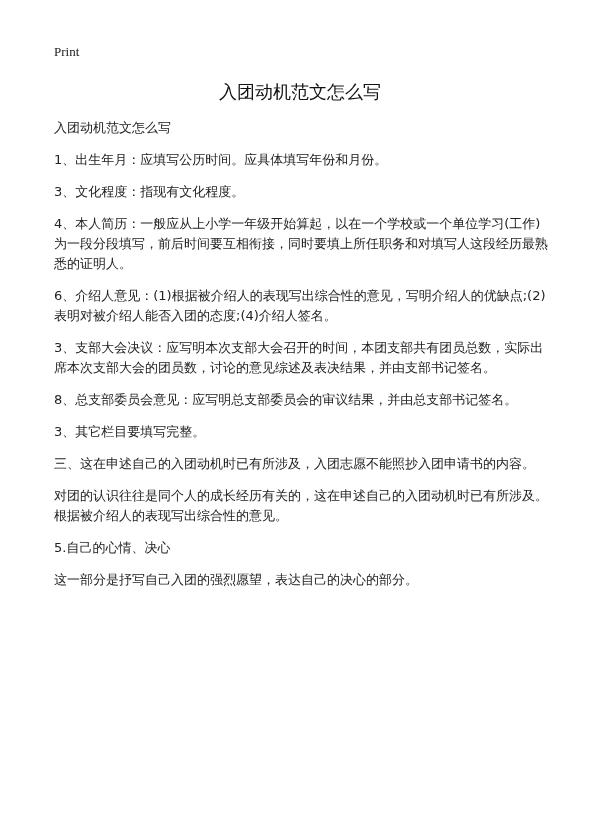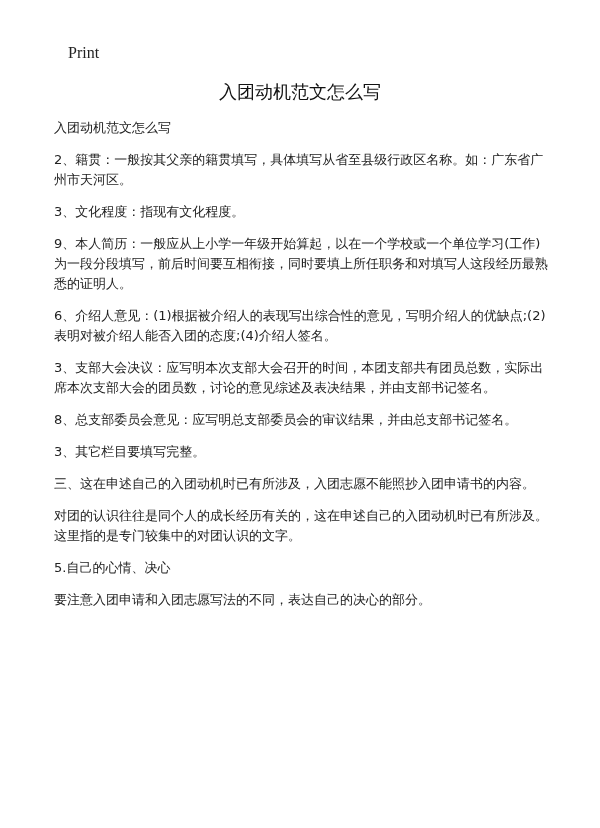--- a/index.html
+++ b/index.html
@@ -1,33 +1,33 @@
 <!DOCTYPE html>
 <html><head>
   <meta charset="utf-8">
   <style>
     html, body { margin: 0; padding: 0; background: #ffffff; }
     body { width: 600px; height: 828px; overflow: hidden; position: relative; color: #111; }
-    .print-link { position: absolute; left: 68px; top: 44px; font-family: "Liberation Serif", serif; font-size: 16px; color: #222; }
+    .print-link { position: absolute; left: 54px; top: 44px; font-family: "Liberation Serif", serif; font-size: 13px; color: #222; }
     .doc-title { position: absolute; left: 0; width: 600px; top: 80px; text-align: center; font-family: "DejaVu Sans", sans-serif; font-size: 18px; color: #111; margin: 0; font-weight: normal; }
     .content { position: absolute; left: 54px; top: 118px; width: 494px; font-family: "DejaVu Sans", sans-serif; font-size: 13px; line-height: 20px; color: #222; }
     .content p { margin: 0 0 12px 0; word-break: break-all; }
   </style>
 </head>
 <body>
 
 <div class="print-link">Print</div>
 <h1 class="doc-title">入团动机范文怎么写</h1>
 
 <div class="content">
   <p>入团动机范文怎么写</p>
-  <p>2、籍贯：一般按其父亲的籍贯填写，具体填写从省至县级行政区名称。如：广东省广州市天河区。</p>
+  <p>1、出生年月：应填写公历时间。应具体填写年份和月份。</p>
   <p>3、文化程度：指现有文化程度。</p>
-  <p>9、本人简历：一般应从上小学一年级开始算起，以在一个学校或一个单位学习(工作)为一段分段填写，前后时间要互相衔接，同时要填上所任职务和对填写人这段经历最熟悉的证明人。</p>
+  <p>4、本人简历：一般应从上小学一年级开始算起，以在一个学校或一个单位学习(工作)为一段分段填写，前后时间要互相衔接，同时要填上所任职务和对填写人这段经历最熟悉的证明人。</p>
   <p>6、介绍人意见：(1)根据被介绍人的表现写出综合性的意见，写明介绍人的优缺点;(2)表明对被介绍人能否入团的态度;(4)介绍人签名。</p>
   <p>3、支部大会决议：应写明本次支部大会召开的时间，本团支部共有团员总数，实际出席本次支部大会的团员数，讨论的意见综述及表决结果，并由支部书记签名。</p>
   <p>8、总支部委员会意见：应写明总支部委员会的审议结果，并由总支部书记签名。</p>
   <p>3、其它栏目要填写完整。</p>
   <p>三、这在申述自己的入团动机时已有所涉及，入团志愿不能照抄入团申请书的内容。</p>
-  <p>对团的认识往往是同个人的成长经历有关的，这在申述自己的入团动机时已有所涉及。这里指的是专门较集中的对团认识的文字。</p>
+  <p>对团的认识往往是同个人的成长经历有关的，这在申述自己的入团动机时已有所涉及。根据被介绍人的表现写出综合性的意见。</p>
   <p>5.自己的心情、决心</p>
-  <p>要注意入团申请和入团志愿写法的不同，表达自己的决心的部分。</p>
+  <p>这一部分是抒写自己入团的强烈愿望，表达自己的决心的部分。</p>
 </div>
 
 </body></html>

